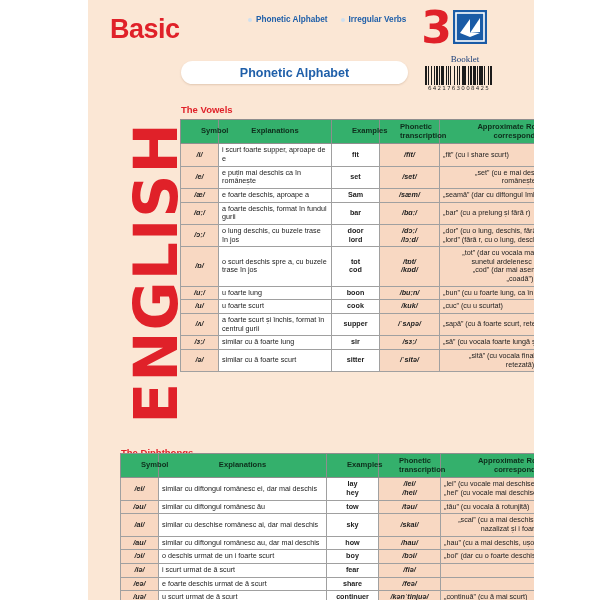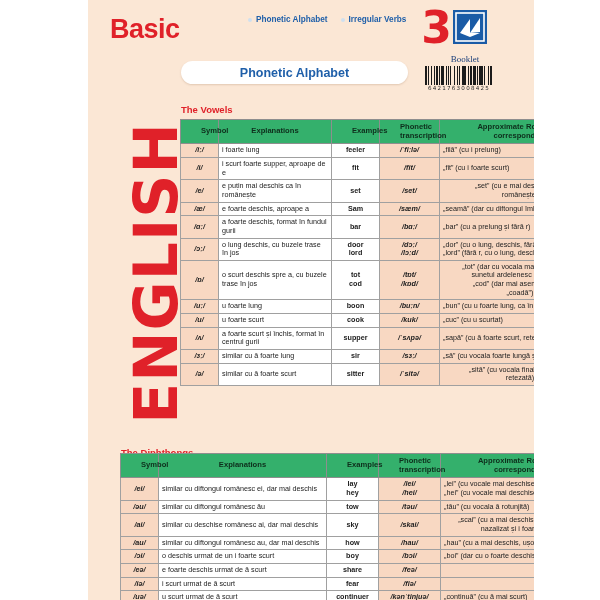--- a/index.html
+++ b/index.html
@@ -330,32 +330,25 @@
         <tr>
           <th>Symbol</th>
           <th>Explanations</th>
           <th>Examples</th>
           <th>Phonetic transcription</th>
           <th>Approximate Romanian correspondent</th>
         </tr>
       </thead>
     <tbody>
         <tr>
-          <td class="c-sym ml">/iː/</td>
-          <td class="c-exp ml">i foarte lung</td>
-          <td class="c-ex ml">feeler</td>
-          <td class="c-tr ml">/ˈfiːlə/</td>
-          <td class="c-ro ml">„filă” (cu i prelung)</td>
-        </tr>
-        <tr>
           <td class="c-sym ml">/i/</td>
           <td class="c-exp ml">i scurt foarte supper, aproape de e</td>
           <td class="c-ex ml">fit</td>
           <td class="c-tr ml">/fit/</td>
-          <td class="c-ro ml">„fit” (cu i foarte scurt)</td>
+          <td class="c-ro ml">„fit” (cu i share scurt)</td>
         </tr>
         <tr>
           <td class="c-sym ml">/e/</td>
           <td class="c-exp ml">e puțin mai deschis ca în românește</td>
           <td class="c-ex ml">set</td>
           <td class="c-tr ml">/set/</td>
           <td class="c-ro ctr ml">„set” (cu e mai deschis ca în
 românește)</td>
         </tr>
         <tr>
@@ -485,34 +478,34 @@
           <td class="c-ro ml">„hau” (cu a mai deschis, ușor nazalizat)</td>
         </tr>
         <tr>
           <td class="c-sym ml">/ɔi/</td>
           <td class="c-exp ml">o deschis urmat de un i foarte scurt</td>
           <td class="c-ex ml">boy</td>
           <td class="c-tr ml">/bɔi/</td>
           <td class="c-ro ml">„boi” (dar cu o foarte deschis)</td>
         </tr>
         <tr>
+          <td class="c-sym ml">/iə/</td>
+          <td class="c-exp ml">i scurt urmat de ă scurt</td>
+          <td class="c-ex ml">fear</td>
+          <td class="c-tr ml">/fiə/</td>
+          <td class="c-ro ml"></td>
+        </tr>
+        <tr>
           <td class="c-sym ml">/eə/</td>
           <td class="c-exp ml">e foarte deschis urmat de ă scurt</td>
           <td class="c-ex ml">share</td>
           <td class="c-tr ml">/feə/</td>
           <td class="c-ro ml"></td>
         </tr>
         <tr>
-          <td class="c-sym ml">/iə/</td>
-          <td class="c-exp ml">i scurt urmat de ă scurt</td>
-          <td class="c-ex ml">fear</td>
-          <td class="c-tr ml">/fiə/</td>
-          <td class="c-ro ml"></td>
-        </tr>
-        <tr>
           <td class="c-sym ml">/uə/</td>
           <td class="c-exp ml">u scurt urmat de ă scurt</td>
           <td class="c-ex ml">continuer</td>
           <td class="c-tr ml">/kənˈtinjuə/</td>
           <td class="c-ro ml">„continuă” (cu ă mai scurt)</td>
         </tr>
       </tbody>
   </table>
 
 </div>

